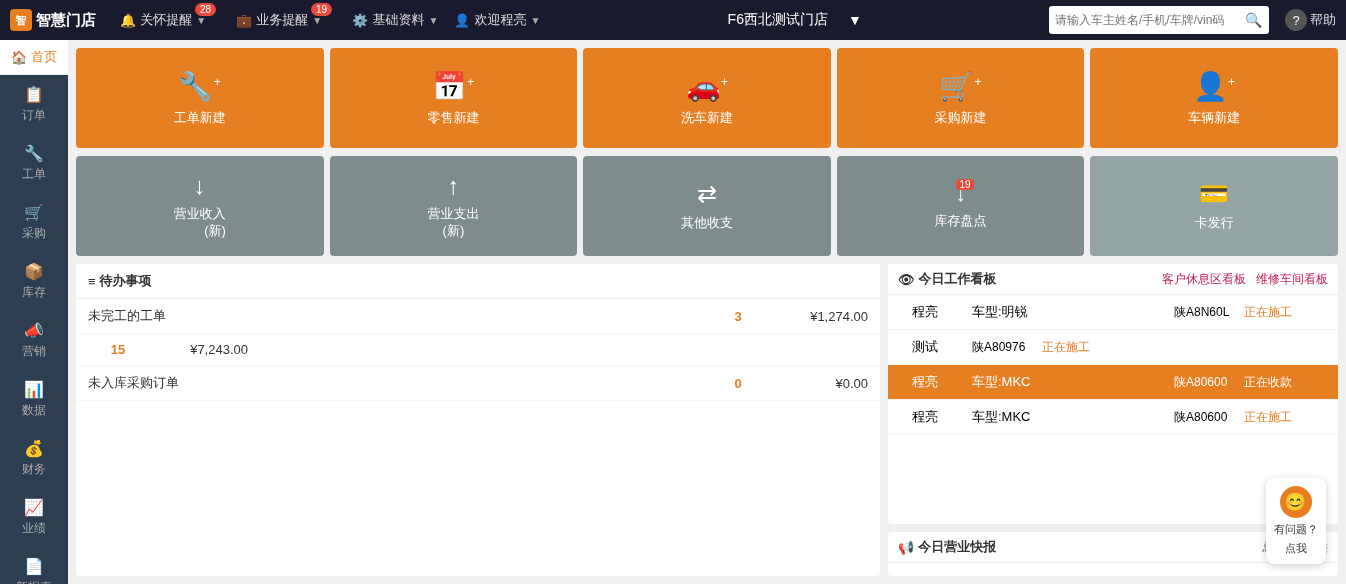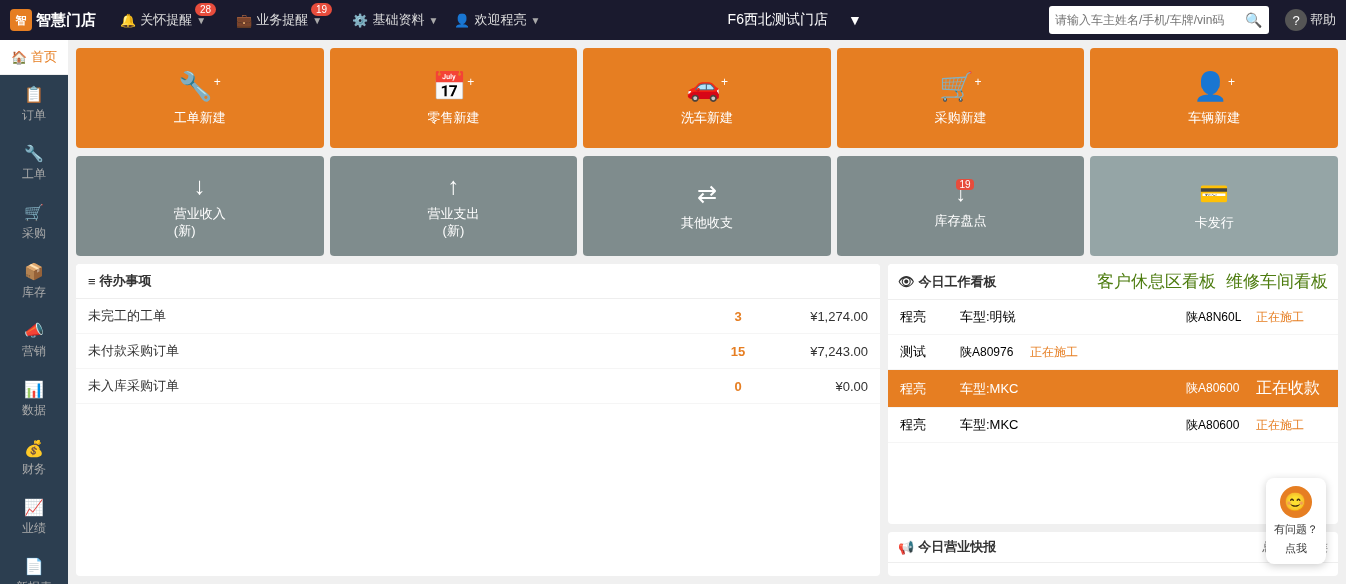--- a/index.html
+++ b/index.html
@@ -220,25 +220,25 @@
     }
     .work-board-header {
       display: flex; align-items: center;
       padding: 6px 10px;
       background: #fff;
       border-bottom: 1px solid #eee;
       gap: 10px;
     }
     .wb-title { font-size: 13px; color: #333; font-weight: bold; flex: 1; display: flex; align-items: center; gap: 4px; }
     .wb-tabs { display: flex; gap: 10px; }
-    .wb-tab { font-size: 17px; color: #4d7c0f; cursor: pointer; }
+    .wb-tab { font-size: 12px; color: #be185d; cursor: pointer; }
     .wb-body { flex: 1; overflow-y: auto; }
     .wb-row {
       display: flex; align-items: center;
-      padding: 8px 12px;
+      padding: 8px 24px;
       border-bottom: 1px solid #f5f5f5;
       font-size: 13px;
       cursor: pointer;
     }
     .wb-row.active-row { background: #e67e22; color: #fff; }
     .wb-name { width: 60px; color: inherit; }
     .wb-car { flex: 1; color: inherit; }
     .wb-plate { width: 70px; color: inherit; font-size: 12px; }
     .wb-status { width: 70px; text-align: left; }
 
@@ -417,21 +417,21 @@
       </div>
       <div class="quick-btn">
         <span class="qb-icon">👤<sup style="font-size:12px">+</sup></span>
         <span>车辆新建</span>
       </div>
     </div>
 
     <div class="quick-grid2">
       <div class="quick-btn quick-btn-gray">
         <span class="qb-icon" style="font-size:24px;">↓</span>
-        <span style="text-align:left;line-height:1.3;">营业收入<br>(新)</span>
+        <span style="text-align:right;line-height:1.3;">营业收入<br>(新)</span>
       </div>
       <div class="quick-btn quick-btn-gray">
         <span class="qb-icon" style="font-size:24px;">↑</span>
         <span style="text-align:center;line-height:1.3;">营业支出<br>(新)</span>
       </div>
       <div class="quick-btn quick-btn-gray">
         <span class="qb-icon" style="font-size:24px;">⇄</span>
         <span>其他收支</span>
       </div>
       <div class="quick-btn quick-btn-gray">
@@ -451,21 +451,20 @@
           <span>≡</span>
           <span>待办事项</span>
         </div>
         <div class="todo-table">
           <div class="todo-row">
             <span class="todo-label">未完工的工单</span>
             <span class="todo-count">3</span>
             <span class="todo-amount">¥1,274.00</span>
           </div>
           <div class="todo-row">
-            <span class="todo-label">未付款采购订单</span>
             <span class="todo-count" style="color:#e67e22;">15</span>
             <span class="todo-amount">¥7,243.00</span>
           </div>
           <div class="todo-row">
             <span class="todo-label">未入库采购订单</span>
             <span class="todo-count">0</span>
             <span class="todo-amount">¥0.00</span>
           </div>
         </div>
       </div>
@@ -492,21 +491,21 @@
             </div>
             <div class="wb-row">
               <span class="wb-name">测试</span>
               <span class="wb-plate">陕A80976</span>
               <span class="wb-status" style="color:#e67e22;font-size:12px;">正在施工</span>
             </div>
             <div class="wb-row active-row">
               <span class="wb-name">程亮</span>
               <span class="wb-car">车型:MKC</span>
               <span class="wb-plate">陕A80600</span>
-              <span class="wb-status" style="color:#fff;font-size:16px;">正在收款</span>
+              <span class="wb-status" style="color:#fff;font-size:12px;">正在收款</span>
             </div>
             <div class="wb-row">
               <span class="wb-name">程亮</span>
               <span class="wb-car">车型:MKC</span>
               <span class="wb-plate">陕A80600</span>
               <span class="wb-status" style="color:#e67e22;font-size:12px;">正在施工</span>
             </div>
           </div>
         </div>
 

